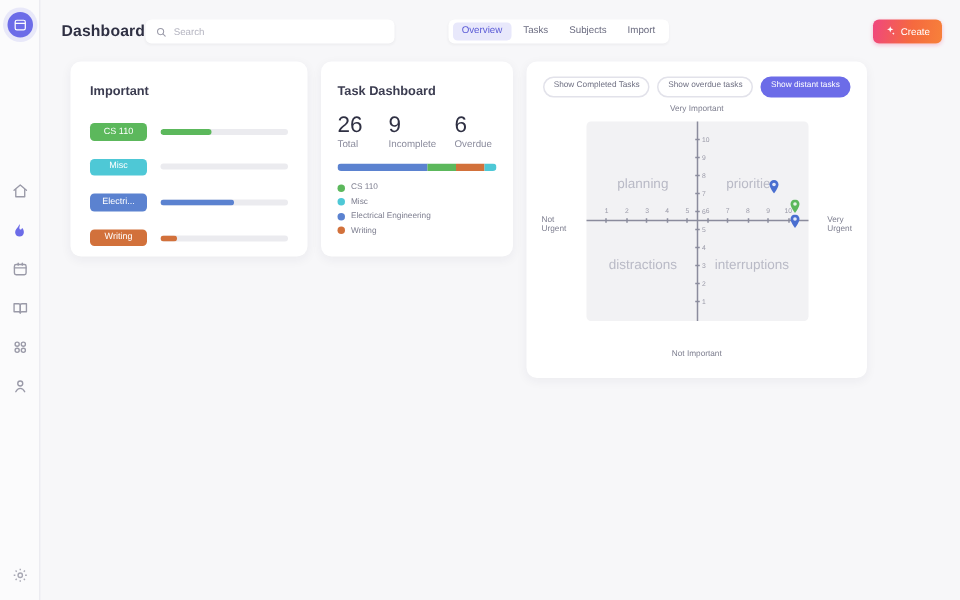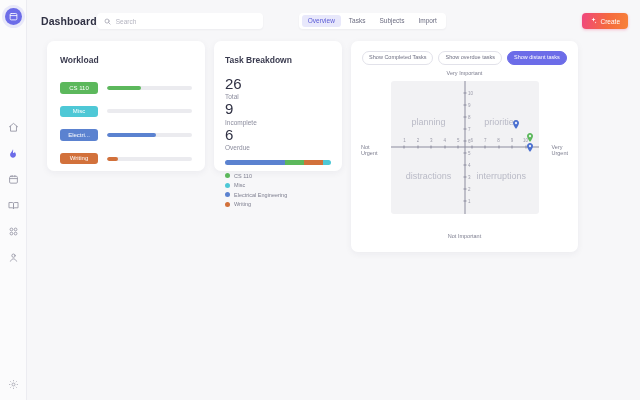--- a/index.html
+++ b/index.html
@@ -109,21 +109,21 @@
   .chip {
     font-size: 6px; color: #fff; padding: 2.5px 5px; border-radius: 3px;
     width: 38px; text-align: center;
     white-space: nowrap; overflow: hidden; text-overflow: ellipsis;
     line-height: 1.1;
   }
   .track { flex: 1; height: 4px; border-radius: 3px; background: #ebebef; overflow: hidden; }
   .fill { height: 100%; border-radius: 3px; }
 
   .card-breakdown { width: 128px; height: 130px; padding: 14px 11px 0 11px; }
-  .stats { display: flex; margin-top: 10px; flex-direction: column; }
+  .stats { display: flex; margin-top: 10px; }
   .stat { display: flex; flex-direction: column; }
   .stat .num { font-size: 15px; color: #2f3043; font-weight: 400; line-height: 1.15; }
   .stat .lbl { font-size: 6.5px; color: #8b8c9d; margin-top: 1px; }
   .stackbar { margin-top: 9px; height: 5px; border-radius: 3px; overflow: hidden; display: flex; }
   .stackbar span { height: 100%; display:block; }
   .legend { margin-top: 8px; display: flex; flex-direction: column; gap: 3.5px; }
   .legend-item { display: flex; align-items: center; gap: 4px; }
   .dot { width: 5px; height: 5px; border-radius: 50%; flex: 0 0 5px; }
   .legend-item span.txt { font-size: 5.5px; color: #7d7e8f; }
 
@@ -289,21 +289,21 @@
             <path d="M19 15.5l.9 2.3 2.3.9-2.3.9-.9 2.3-.9-2.3-2.3-.9 2.3-.9z"></path>
           </svg>
         </span>
         <span>Create</span>
       </button>
     </div>
 
     <div class="cards">
 
       <div class="card card-workload">
-        <div class="card-title">Workload</div>
+        <div class="card-title">Important</div>
         <div class="bars">
 
           <div class="bar-row">
             <div class="chip" style="background:#5cb85c">CS 110</div>
             <div class="track">
               <div class="fill" style="width:40%;background:#5cb85c"></div>
             </div>
           </div>
 
           <div class="bar-row">
@@ -324,21 +324,21 @@
             <div class="chip" style="background:#d2713b">Writing</div>
             <div class="track">
               <div class="fill" style="width:13%;background:#d2713b"></div>
             </div>
           </div>
 
         </div>
       </div>
 
       <div class="card card-breakdown">
-        <div class="card-title">Task Breakdown</div>
+        <div class="card-title">Task Dashboard</div>
 
         <div class="stats">
           <div class="stat" style="width:34px">
             <div class="num">26</div>
             <div class="lbl">Total</div>
           </div>
           <div class="stat" style="width:44px">
             <div class="num">9</div>
             <div class="lbl">Incomplete</div>
           </div>

